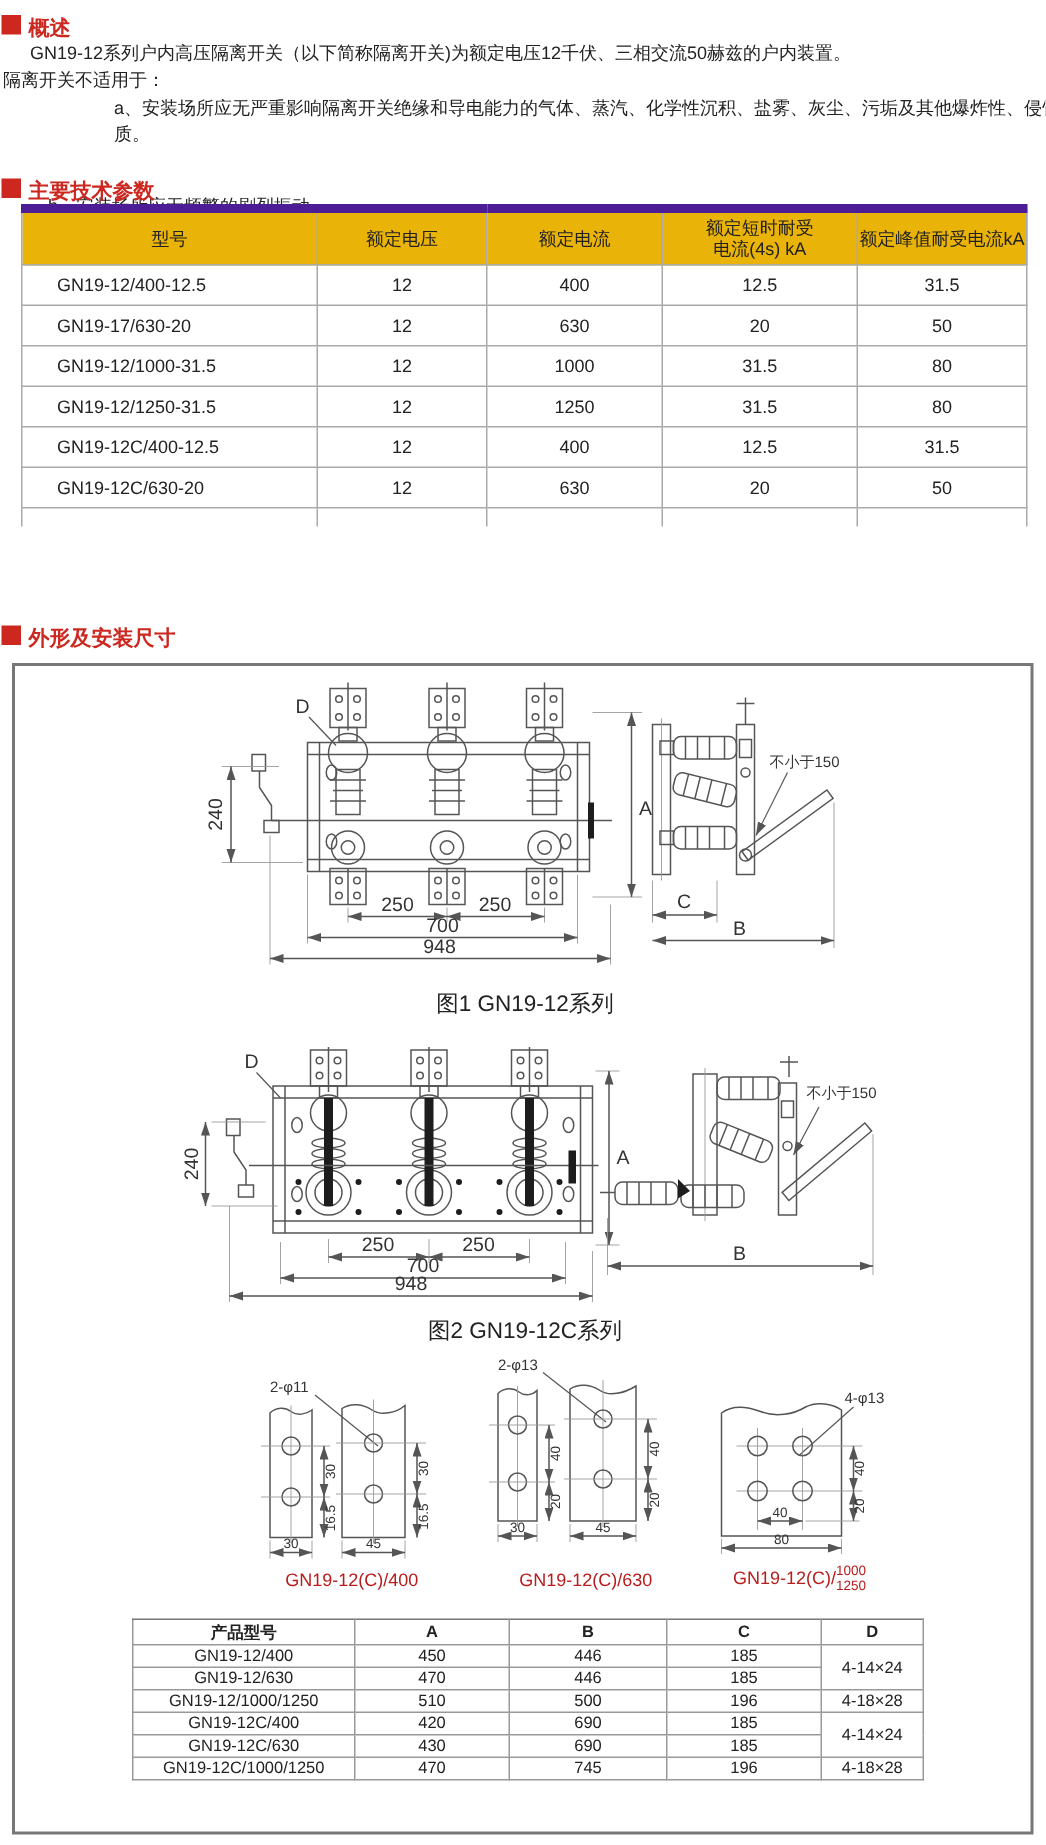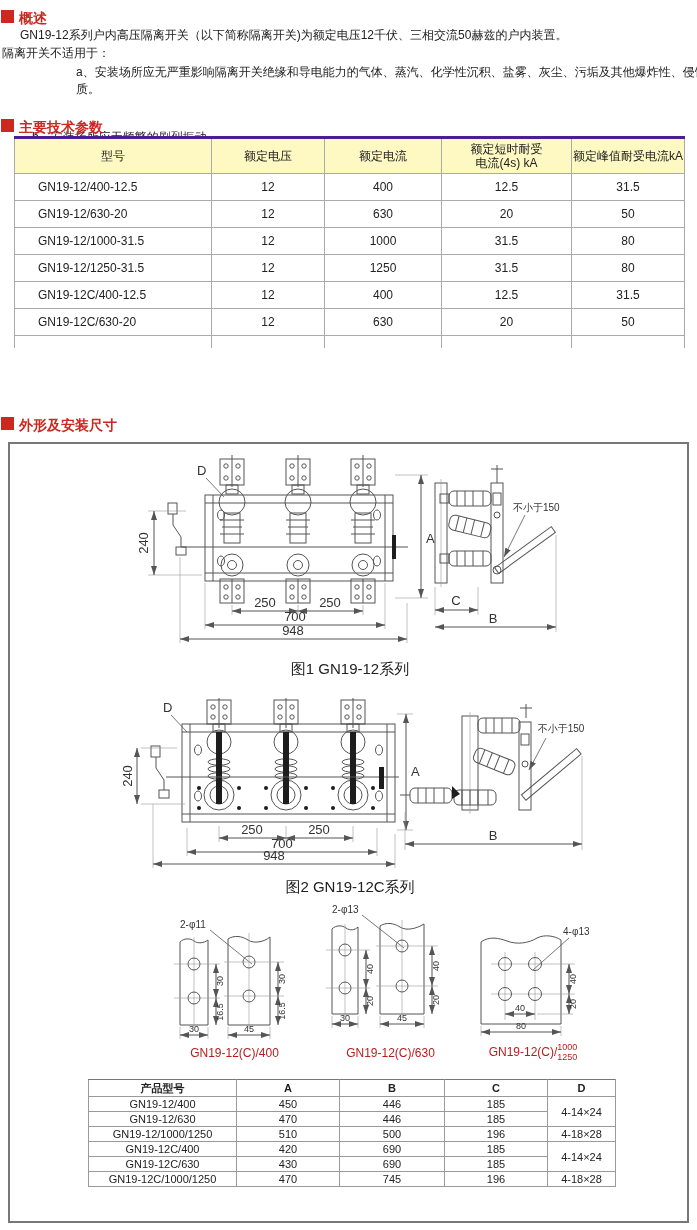--- a/index.html
+++ b/index.html
@@ -5,21 +5,21 @@
   html,body{margin:0;padding:0;background:#fff;}
   .page{position:relative;width:697px;height:1230px;background:#fff;overflow:hidden;
         font-family:"Liberation Sans","DejaVu Sans",sans-serif;color:#333;}
   .sec-head{position:absolute;display:flex;align-items:flex-start;gap:5px;}
   .red-sq{width:13px;height:13px;background:#cc2820;flex:0 0 auto;}
   .sec-title{font-size:14px;font-weight:bold;color:#cc2820;white-space:nowrap;}
   .body-text{position:absolute;margin:0;font-size:12px;line-height:17px;color:#222;}
   
   .ptable{position:absolute;border-collapse:collapse;table-layout:fixed;font-size:12px;color:#222;}
   .ptable th,.ptable td{border:1px solid #aaa;text-align:center;padding:0;font-weight:normal;}
-  .ptable thead th{background:#fef9c3;height:34px;border-top:3px solid #4c1d95;line-height:14px;}
+  .ptable thead th{background:#eab308;height:34px;border-top:6px solid #4c1d95;line-height:14px;}
   .ptable tbody td{height:26px;}
   .ptable td.model,.ptable th.model{text-align:left;padding-left:23px;}
   .ptable tr.cut td{height:12px;border-bottom:none;}
   
   .draw-box{position:absolute;left:8px;top:442px;width:677px;height:777px;border:2px solid #777;background:#fff;}
   .fig-cap{position:absolute;font-size:15px;color:#222;text-align:center;white-space:nowrap;}
   .det-cap{position:absolute;font-size:12px;color:#b91c1c;text-align:center;white-space:nowrap;}
   .frac{display:inline-flex;flex-direction:column;font-size:9px;line-height:1.1;vertical-align:middle;text-align:left;}
   
   .stable{position:absolute;border-collapse:collapse;table-layout:fixed;font-size:11px;color:#222;}
@@ -137,21 +137,21 @@
     </thead>
     <tbody>
       <tr>
         <td class="model">GN19-12/400-12.5</td>
         <td>12</td>
         <td>400</td>
         <td>12.5</td>
         <td>31.5</td>
       </tr>
       <tr>
-        <td class="model">GN19-12/630-20</td>
+        <td class="model">GN19-17/630-20</td>
         <td>12</td>
         <td>630</td>
         <td>20</td>
         <td>50</td>
       </tr>
       <tr>
         <td class="model">GN19-12/1000-31.5</td>
         <td>12</td>
         <td>1000</td>
         <td>31.5</td>

